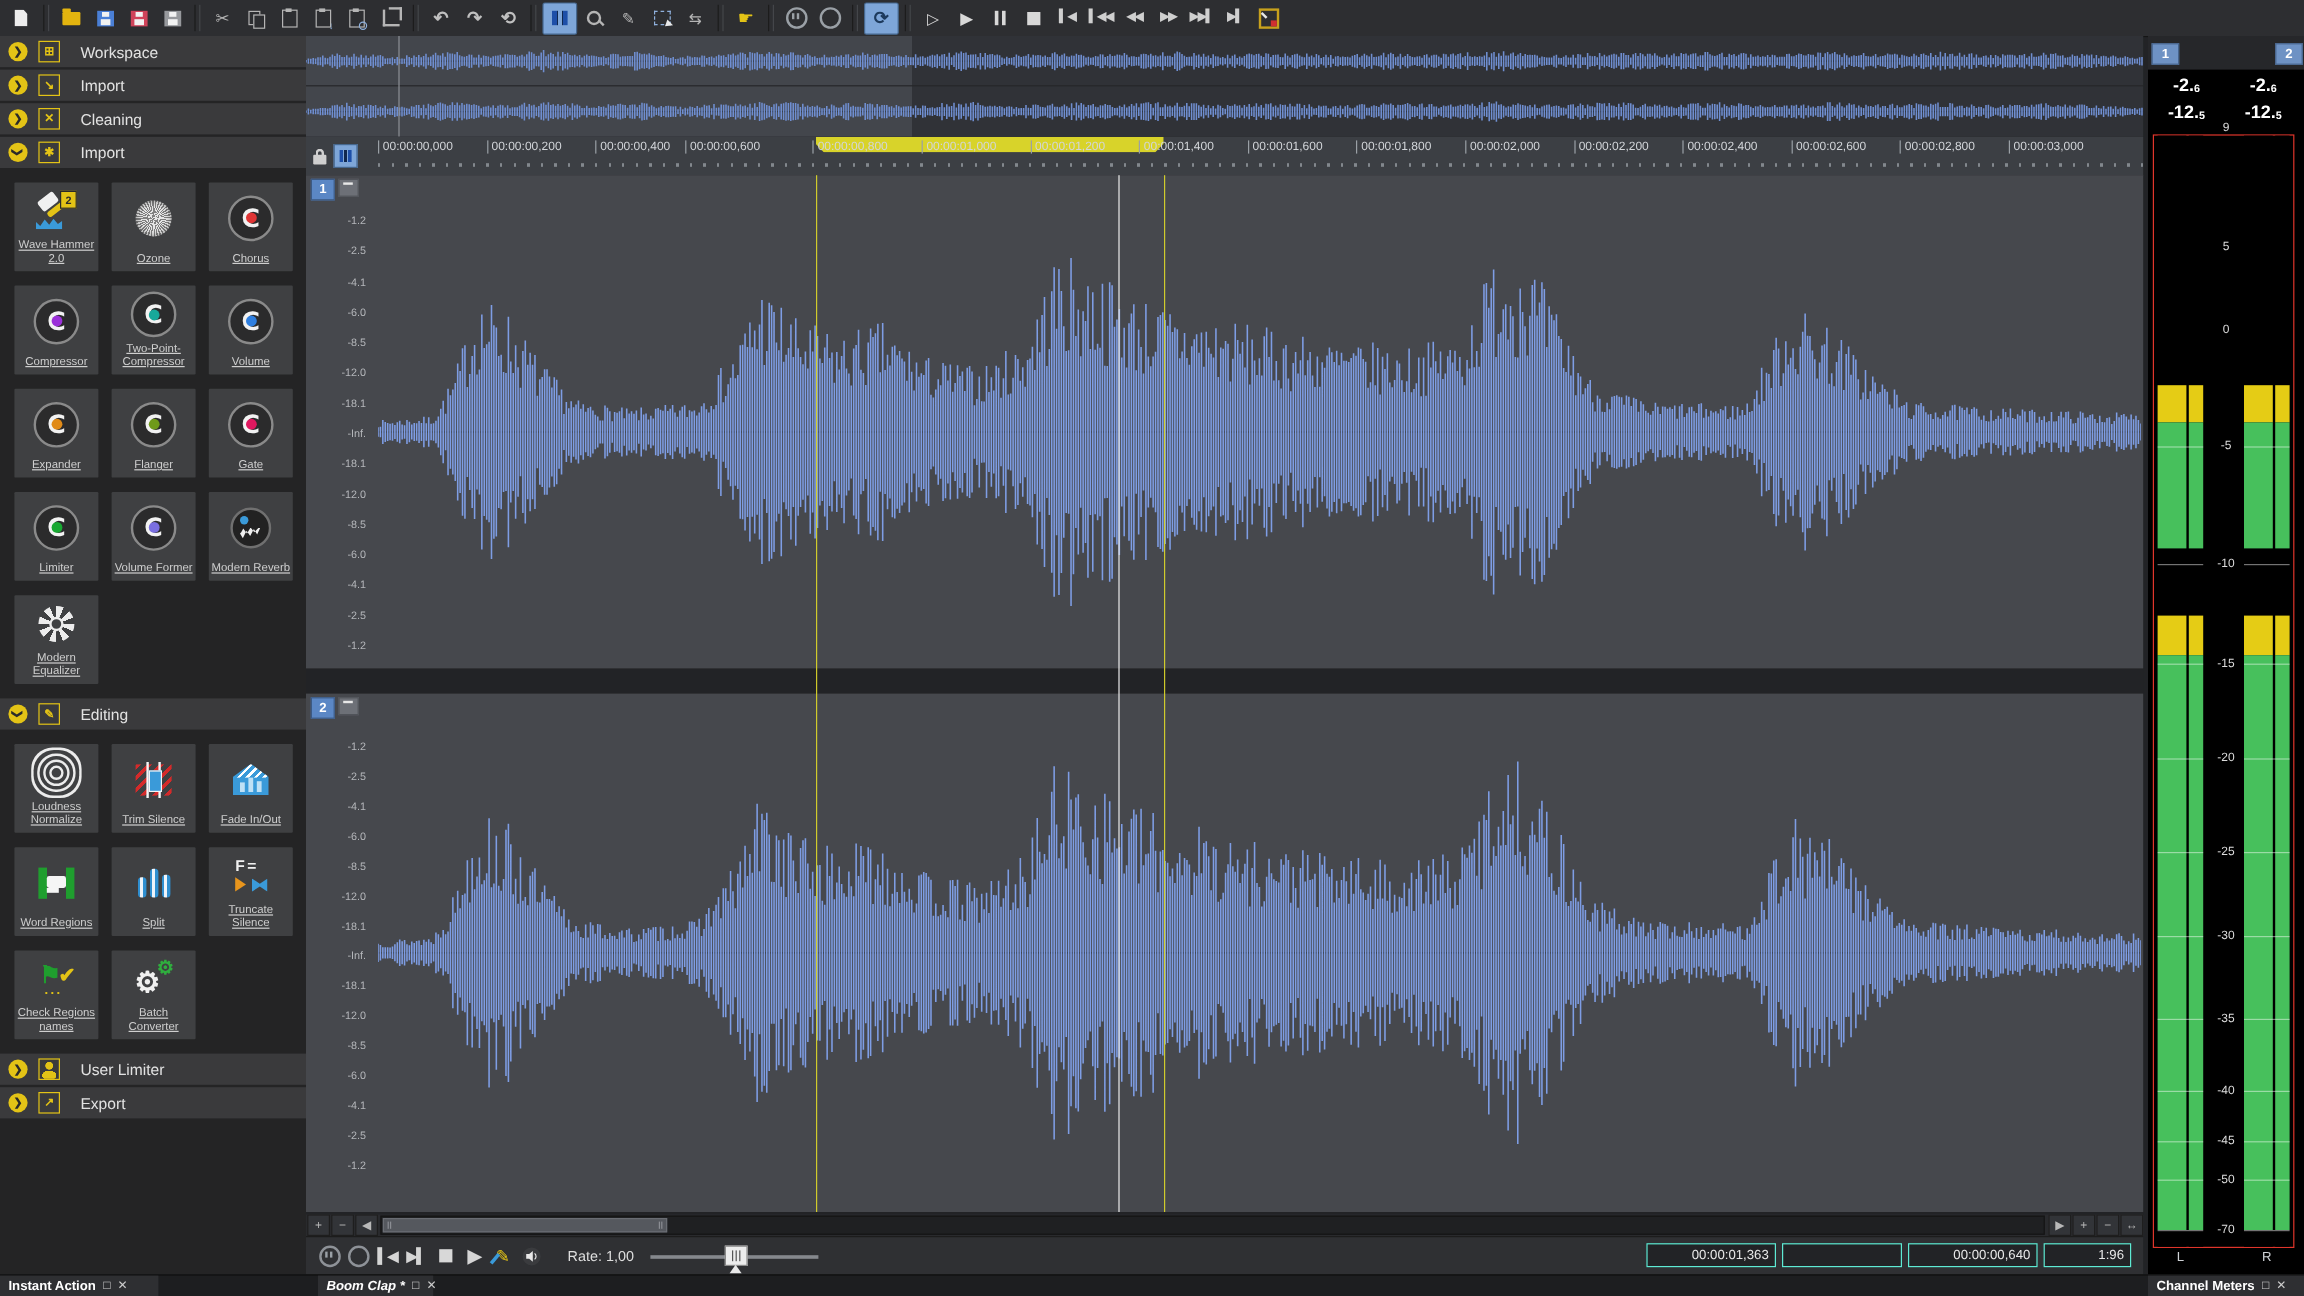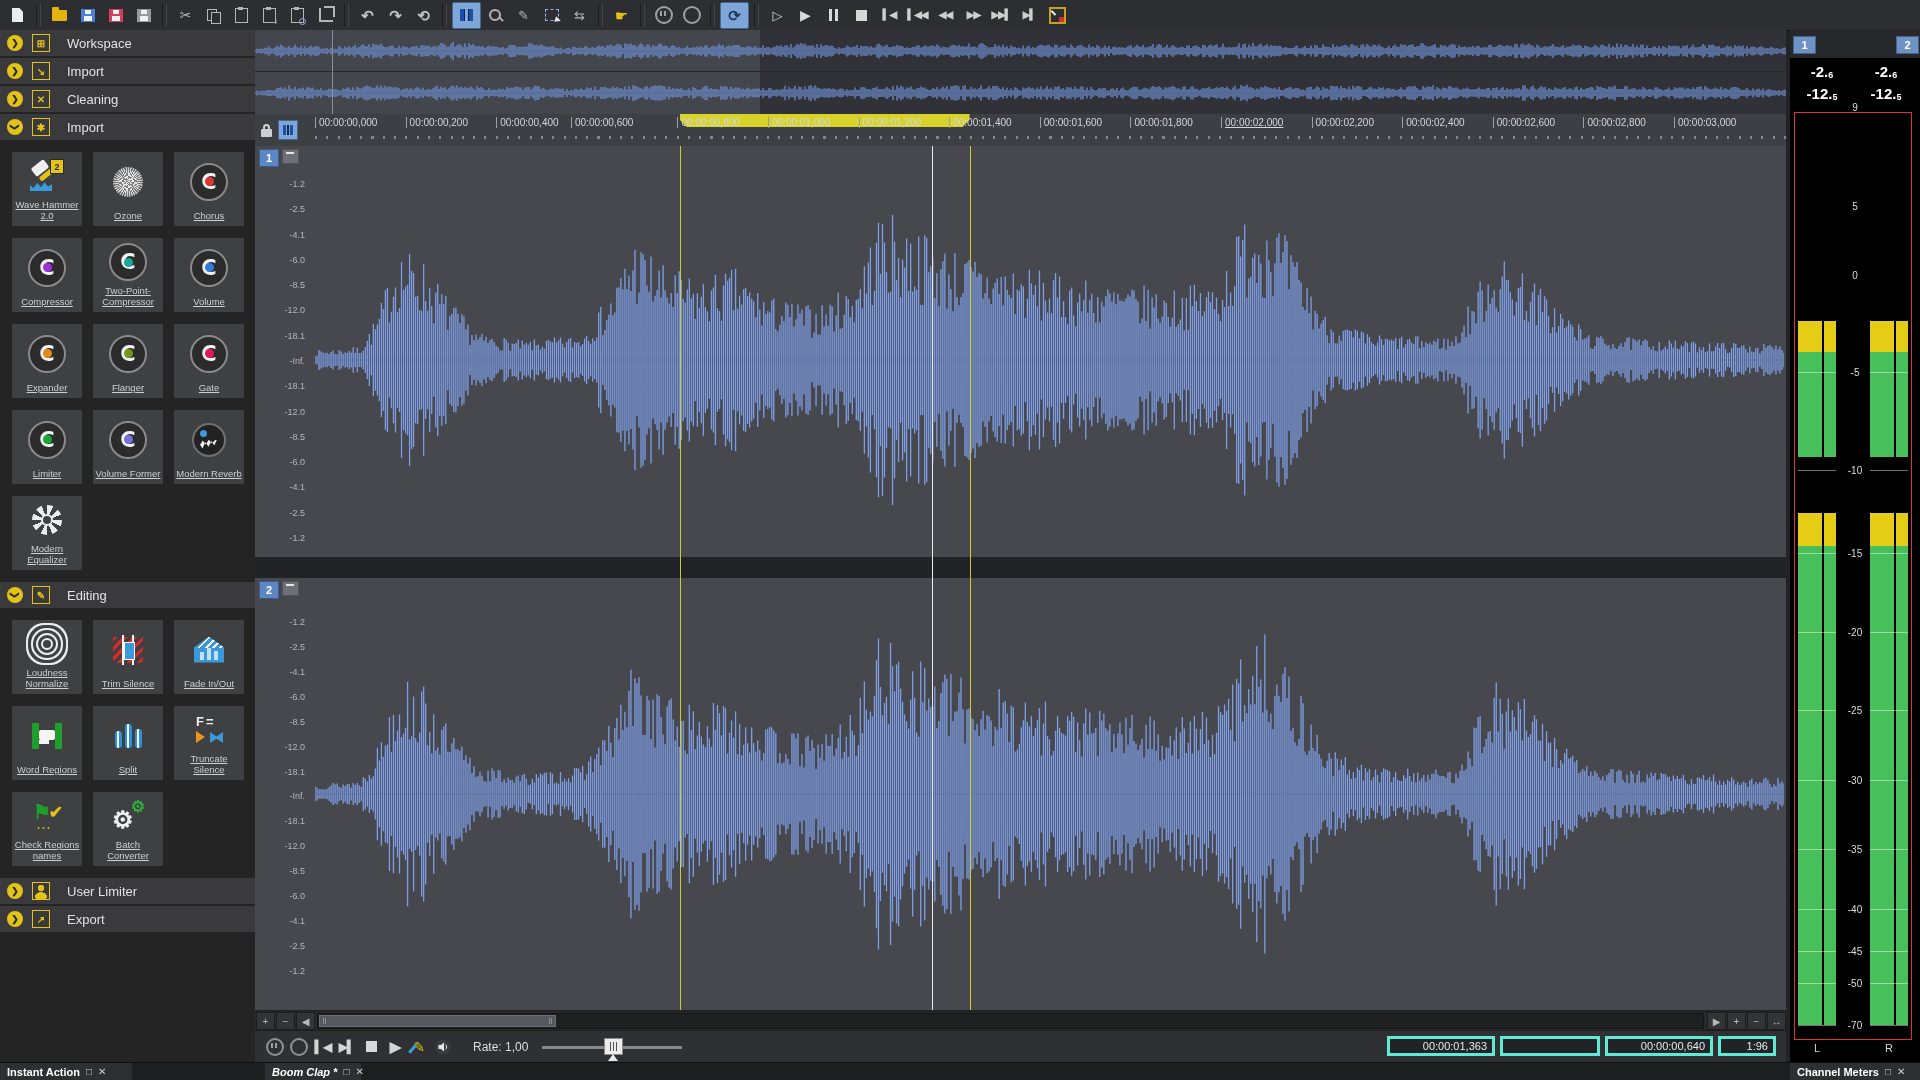--- a/index.html
+++ b/index.html
@@ -159,21 +159,21 @@
   .tp-glyph{font-size:12px;color:#d5d5d5;font-weight:bold;letter-spacing:-1px;white-space:nowrap;}
   .tp-pencil{color:#e3c316;font-size:14px;position:relative;}
   .tp-pencil::after{content:"";position:absolute;left:-2px;bottom:1px;width:3px;height:10px;background:#3a9ad9;transform:rotate(40deg);}
   .rate-label{font-size:12px;color:#dedede;margin:0 14px 0 18px;}
   .rate-slider{position:relative;width:140px;height:24px;}
   .rate-track{position:absolute;left:0;right:0;top:11px;height:3px;background:#85888d;}
   .rate-handle{position:absolute;left:62px;top:3px;width:17px;height:15px;background:#ececec;border:1px solid #8a8a8a;display:flex;align-items:center;justify-content:center;gap:2px;}
   .rate-handle i{width:1px;height:9px;background:#555;}
   .rate-marker{position:absolute;left:66px;top:19px;border-left:5px solid transparent;border-right:5px solid transparent;border-bottom:7px solid #e8e8e8;}
   .time-boxes{position:absolute;right:10px;top:5px;display:flex;gap:5px;}
-  .tbox{height:20px;background:#222326;border:3px solid #5eead4;color:#e8e8e8;font-size:11px;display:flex;align-items:center;justify-content:flex-end;padding:0 5px;box-sizing:border-box;}
+  .tbox{height:20px;background:#222326;border:1px solid #5eead4;color:#e8e8e8;font-size:11px;display:flex;align-items:center;justify-content:flex-end;padding:0 5px;box-sizing:border-box;}
   
   #meters{position:absolute;left:1790px;top:30px;width:130px;height:1032px;background:#000;}
   #meter-head{position:absolute;left:0;top:0;width:100%;height:28px;background:#26272a;}
   .m-tab{position:absolute;top:6px;width:21px;height:16px;background:#6e92c4;border:1px solid #47648c;color:#fff;font-size:11px;font-weight:bold;display:flex;align-items:center;justify-content:center;}
   .m-val{position:absolute;width:60px;text-align:center;color:#fff;font-weight:bold;font-size:15px;line-height:1;}
   .m-val small{font-size:9px;font-weight:bold;vertical-align:-1px;}
   #m-frame{position:absolute;left:4px;top:82px;width:118px;height:928px;border:1px solid #e0352b;box-sizing:border-box;}
   .m-scale{position:absolute;left:50px;width:30px;text-align:center;font-size:10px;color:#dcdcdc;transform:translateY(-50%);}
   .m-bar{position:absolute;top:83px;height:926px;width:38px;}
   .m-sub{position:absolute;top:0;height:100%;background:#000;}
@@ -560,21 +560,21 @@
           <div class="r-label" style="left: 60px;">00:00:00,000</div>
           <div class="r-label" style="left: 150.599px;">00:00:00,200</div>
           <div class="r-label" style="left: 241.198px;">00:00:00,400</div>
           <div class="r-label" style="left: 316px;">00:00:00,600</div>
           <div class="r-label" style="left: 422.395px;">00:00:00,800</div>
           <div class="r-label" style="left: 512.994px;">00:00:01,000</div>
           <div class="r-label" style="left: 603.593px;">00:00:01,200</div>
           <div class="r-label" style="left: 694.192px;">00:00:01,400</div>
           <div class="r-label" style="left: 784.791px;">00:00:01,600</div>
           <div class="r-label" style="left: 875.389px;">00:00:01,800</div>
-          <div class="r-label" style="left: 965.988px; text-decoration: underline;">00:00:02,000</div>
+          <div class="r-label" style="left: 965.988px;">00:00:02,000</div>
           <div class="r-label" style="left: 1056.59px;">00:00:02,200</div>
           <div class="r-label" style="left: 1147.19px;">00:00:02,400</div>
           <div class="r-label" style="left: 1237.78px;">00:00:02,600</div>
           <div class="r-label" style="left: 1328.38px;">00:00:02,800</div>
           <div class="r-label" style="left: 1418.98px;">00:00:03,000</div>
         </div>
       <div id="ruler-ticks"></div>
     </div>
 
     <div class="channel" id="ch1">
@@ -691,21 +691,21 @@
             <i></i>
             <i></i>
             <i></i>
           </div>
         <div class="rate-marker"></div>
       </div>
       <div class="time-boxes">
         <div class="tbox" style="width:108px">00:00:01,363</div>
         <div class="tbox" style="width:100px"></div>
         <div class="tbox" style="width:108px">00:00:00,640</div>
-        <div class="tbox" style="width:58px">1:96</div>
+        <div class="tbox" style="width:73px">1:96</div>
       </div>
     </div>
   </div>
 
   <div id="meters">
     <div id="meter-head">
         <div class="m-tab" style="left: 3px;">1</div>
         <div class="m-tab" style="left: 106px;">2</div>
       </div>
     <div id="m-frame"></div>

